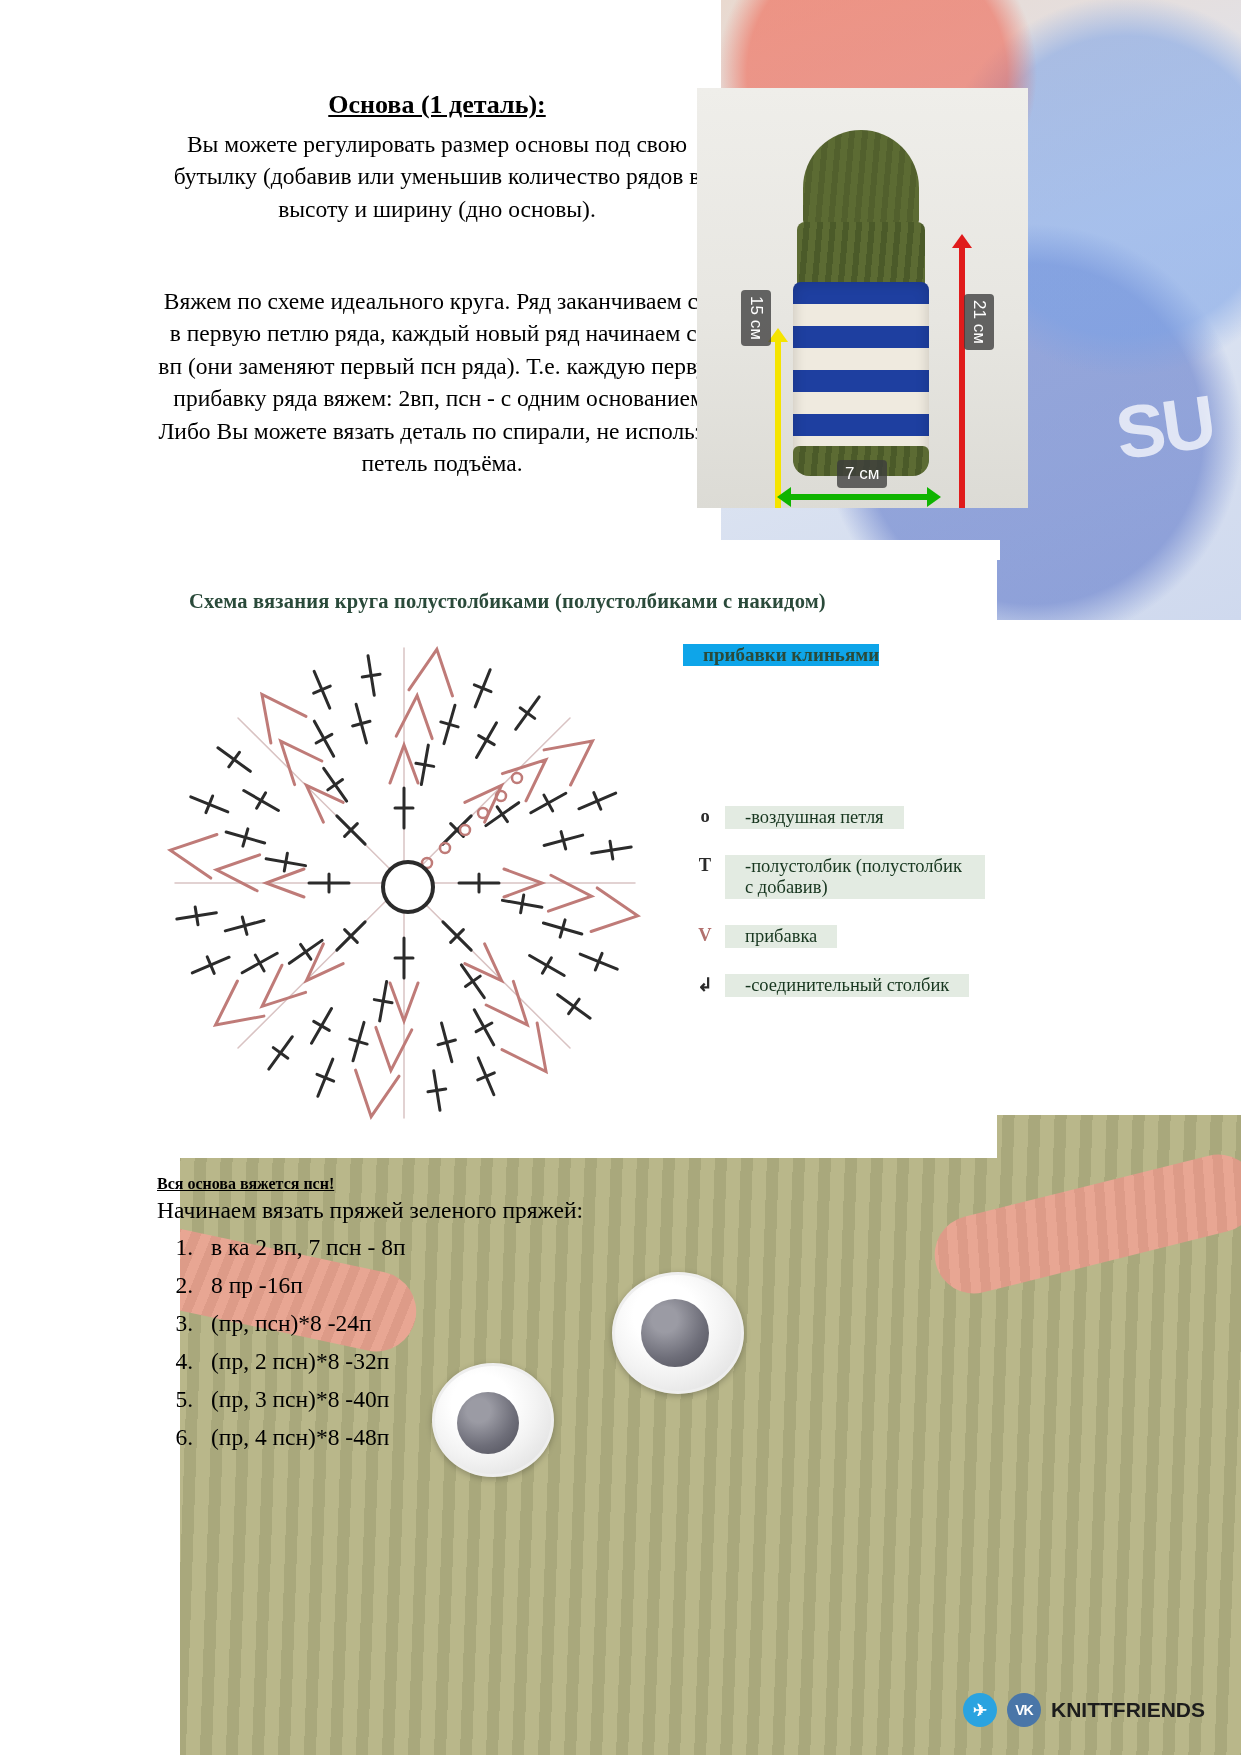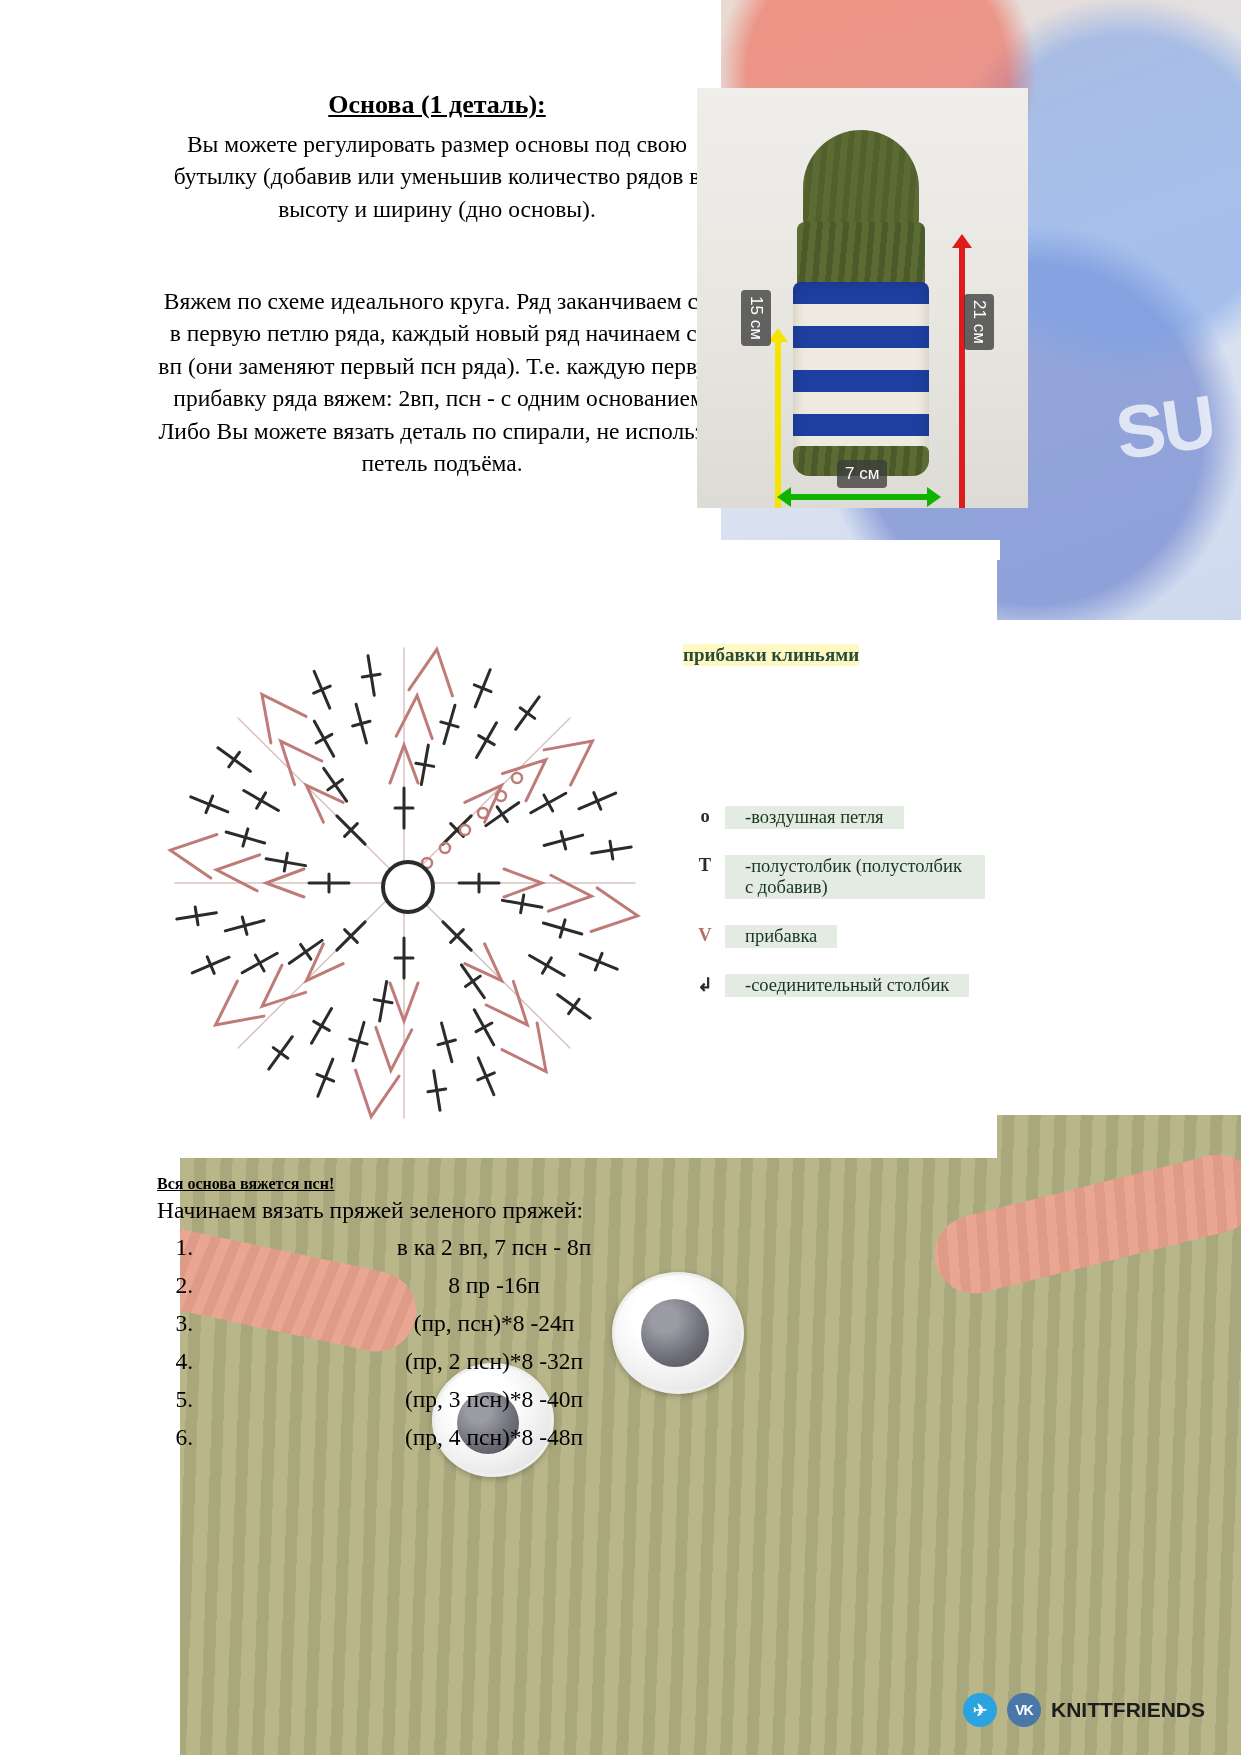--- a/index.html
+++ b/index.html
@@ -244,21 +244,22 @@
     color: #2a4a3a;
     letter-spacing: 0.2px;
   }
   #diagram .wedge-note {
     position: absolute;
     left: 518px; top: 96px;
     font-family: "Liberation Serif", serif;
     font-weight: bold;
     font-size: 19px;
     color: #2a4a3a;
-    background: #fef9c3;
+    background: #0ea5e9;
+    padding-left: 20px;
   }
   #diagram .center-ring {
     position: absolute;
     left: 216px; top: 312px;
     width: 46px; height: 46px;
     border: 4px solid #2b2b2b;
     border-radius: 50%;
     background: #fff;
   }
   .legend {
@@ -302,21 +303,21 @@
   #instructions .lead {
     font-size: 23.5px;
     margin: 0 0 4px 0;
   }
   #instructions ol {
     margin: 0;
     padding-left: 42px;
     font-size: 23.5px;
     line-height: 1.62;
   }
-  #instructions ol li { padding-left: 12px; text-align: center; }
+  #instructions ol li { padding-left: 12px; }
 
   
   #footer-brand {
     position: absolute;
     z-index: 9;
     right: 36px;
     bottom: 28px;
     display: flex;
     align-items: center;
     gap: 10px;
@@ -371,20 +372,21 @@
   </div>
   <div class="arrow-v" id="arrow-yellow"></div>
   <div class="arrow-v" id="arrow-red"></div>
   <div id="arrow-green"></div>
   <div class="meas-label vertical" id="label-15">15 см</div>
   <div class="meas-label vertical" id="label-21">21 см</div>
   <div class="meas-label" id="label-7">7 см</div>
 </div>
 
 <div id="diagram">
+  <div class="diag-title">Схема вязания круга полустолбиками (полустолбиками с накидом)</div>
   <div class="wedge-note">прибавки клиньями</div>
 
   <svg width="520" height="560" viewBox="0 0 520 560" style="position:absolute;left:0;top:60px;">
     <g stroke="#2b2b2b" stroke-width="3" fill="none" stroke-linecap="round">
 
       <g stroke="#d9c3c3" stroke-width="1.5">
         <line x1="239" y1="275" x2="239" y2="40"></line>
         <line x1="239" y1="275" x2="405" y2="110"></line>
         <line x1="239" y1="275" x2="470" y2="275"></line>
         <line x1="239" y1="275" x2="405" y2="440"></line>

